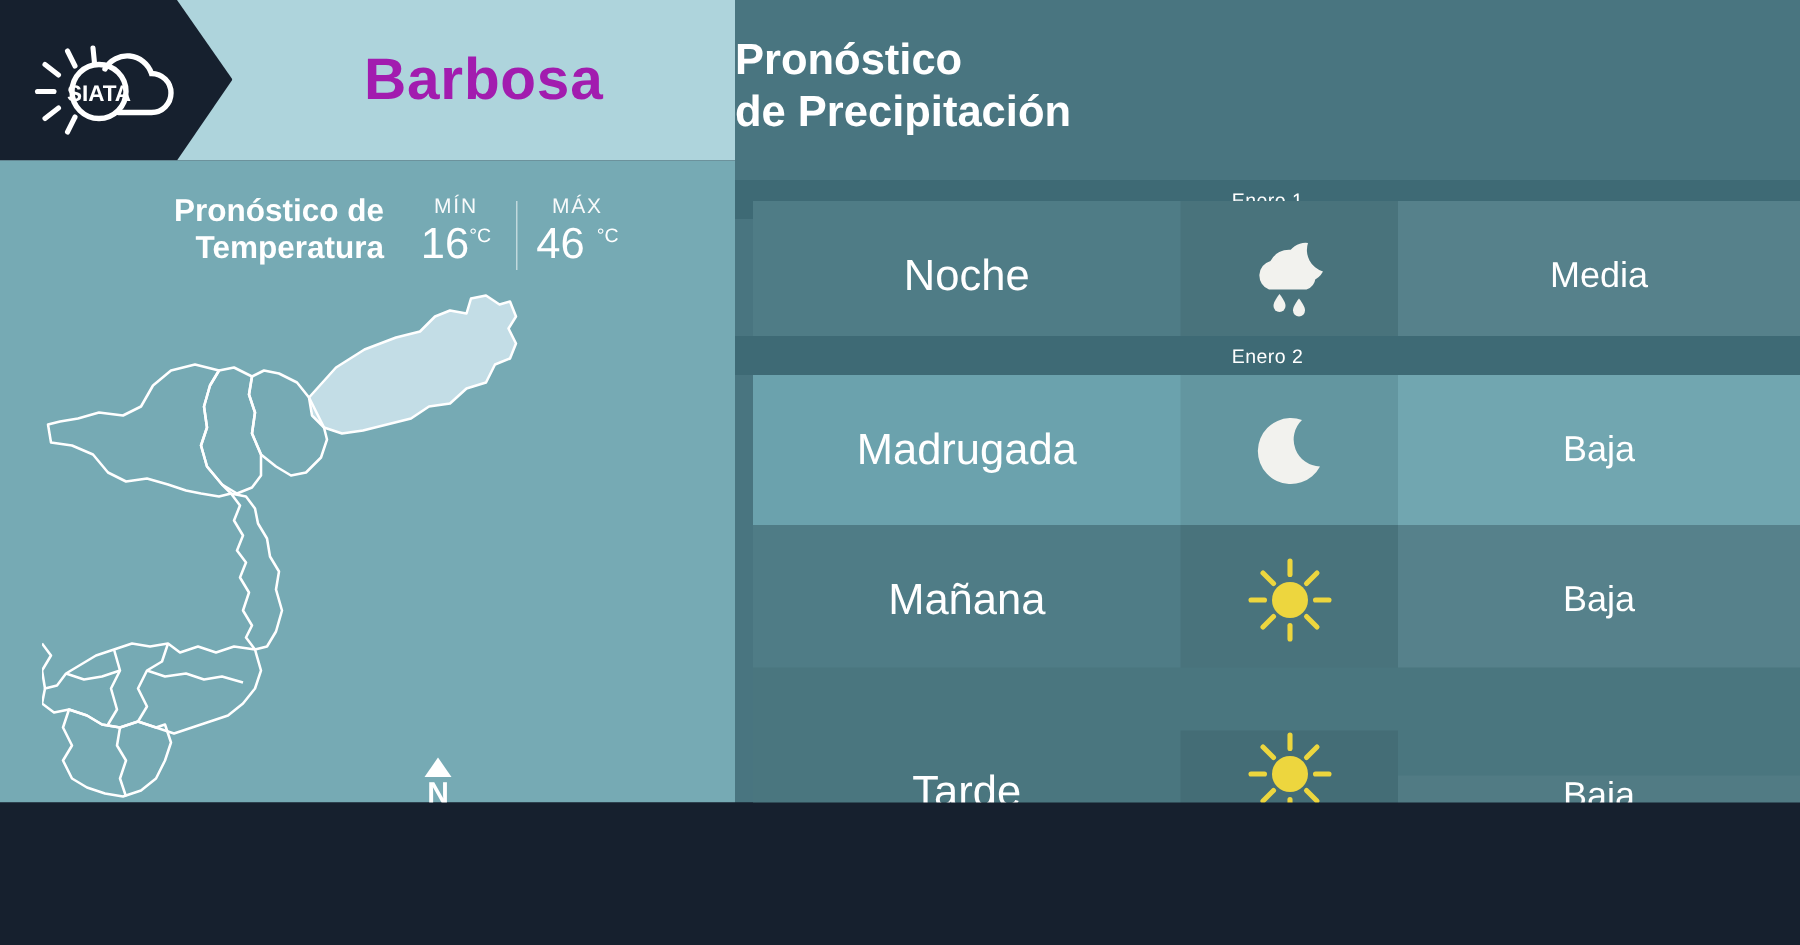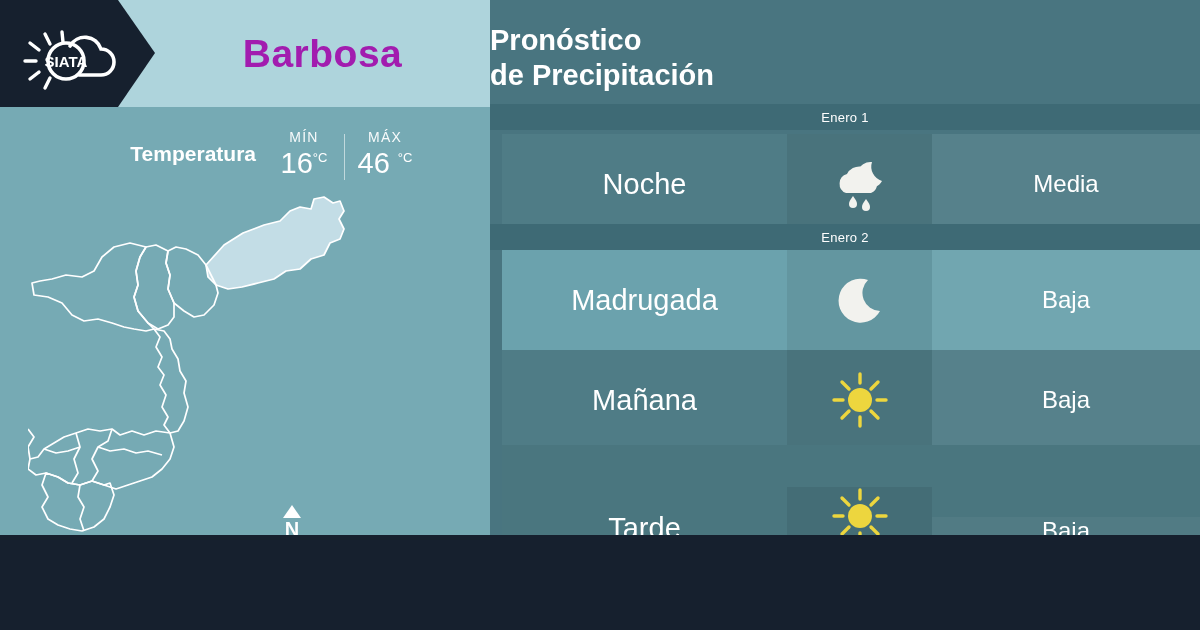--- a/index.html
+++ b/index.html
@@ -94,20 +94,21 @@
           <text x="45" y="38" text-anchor="middle" fill="#fff" font-family="Liberation Sans, sans-serif" font-size="15" font-weight="bold">SIATA</text>
         </svg>
       </div>
       <div class="city-title">Barbosa</div>
     </div>
 
     <div class="left-body">
 
       <div class="temp-row">
         <div class="temp-label">
+          <div>Pronóstico de</div>
           <div>Temperatura</div>
         </div>
         <div class="temp-block">
           <div class="temp-cell">
             <div class="temp-cap">MÍN</div>
             <div class="temp-val"><span>16</span><sup>°C</sup></div>
           </div>
           <div class="temp-div"></div>
           <div class="temp-cell">
             <div class="temp-cap">MÁX</div>
@@ -165,21 +166,21 @@
     </div>
   </div>
 
   <div class="right-col">
 
     <div class="right-title">
       <div>Pronóstico</div>
       <div>de Precipitación</div>
     </div>
 
-    <div class="date-band" style="top:104px;">Enero 1</div>
+    <div class="date-band" style="top:120px;">Enero 1</div>
 
     <div class="fc-row row-a" style="top:134px;">
       <div class="fc-period">Noche</div>
       <div class="fc-icon">
         <svg width="64" height="58" viewBox="0 0 64 58">
           <path d="M44 7 a13 13 0 1 0 10 19 a15 15 0 0 1 -10 -19 z" fill="#f2f2ee"></path>
           <path d="M18 38 a10 10 0 0 1 1 -19 a14 14 0 0 1 26 3 a9 9 0 0 1 -2 16 z" fill="#f2f2ee"></path>
           <path d="M25 41 c3 4 4 6 4 8 a4 4 0 0 1 -8 0 c0 -2 1 -4 4 -8 z" fill="#f2f2ee"></path>
           <path d="M38 44 c3 4 4 6 4 8 a4 4 0 0 1 -8 0 c0 -2 1 -4 4 -8 z" fill="#f2f2ee"></path>
         </svg>

